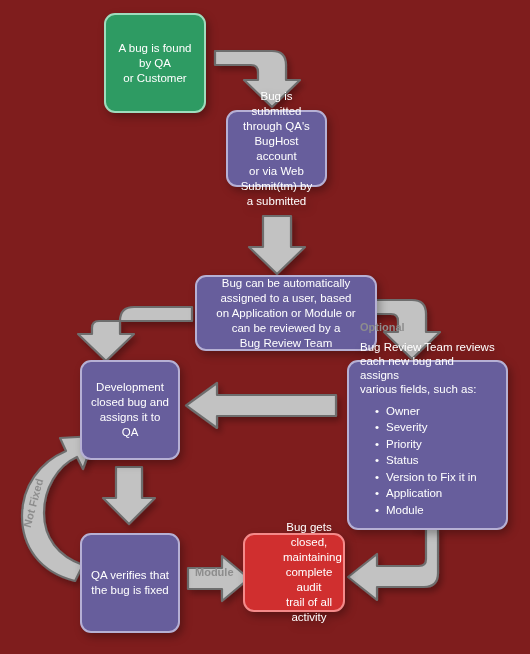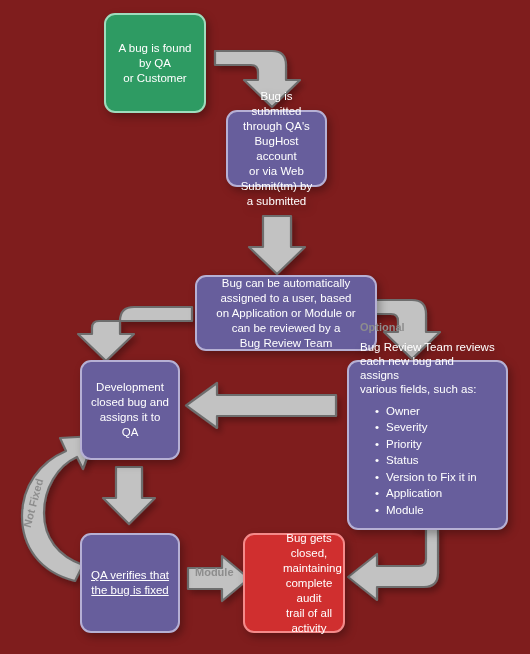--- a/index.html
+++ b/index.html
@@ -272,28 +272,28 @@
   </div>
 
   <div class="node purple" style="left:80px; top:360px; width:100px; height:100px;">
     <div class="node-inner">
       <span>Development</span><br>
       <span>closed bug and</span><br>
       <span>assigns it to QA</span>
     </div>
   </div>
 
-  <div class="node purple" style="left:80px; top:533px; width:100px; height:100px;text-decoration:underline;">
+  <div class="node purple" style="left:80px; top:533px; width:100px; height:100px;">
     <div class="node-inner">
       <span>QA verifies that</span><br>
       <span>the bug is fixed</span>
     </div>
   </div>
 
-  <div class="node red" style="left:243px; top:533px; width:102px; height:100px;padding-left:38px;">
+  <div class="node red" style="left:243px; top:533px; width:102px; height:79px;padding-left:38px;">
     <div class="node-inner">
       <span>Bug gets closed,</span><br>
       <span>maintaining</span><br>
       <span>complete audit</span><br>
       <span>trail of all activity</span>
     </div>
   </div>
 
   <div class="arrow-label" id="label-optional">Optional</div>
 

